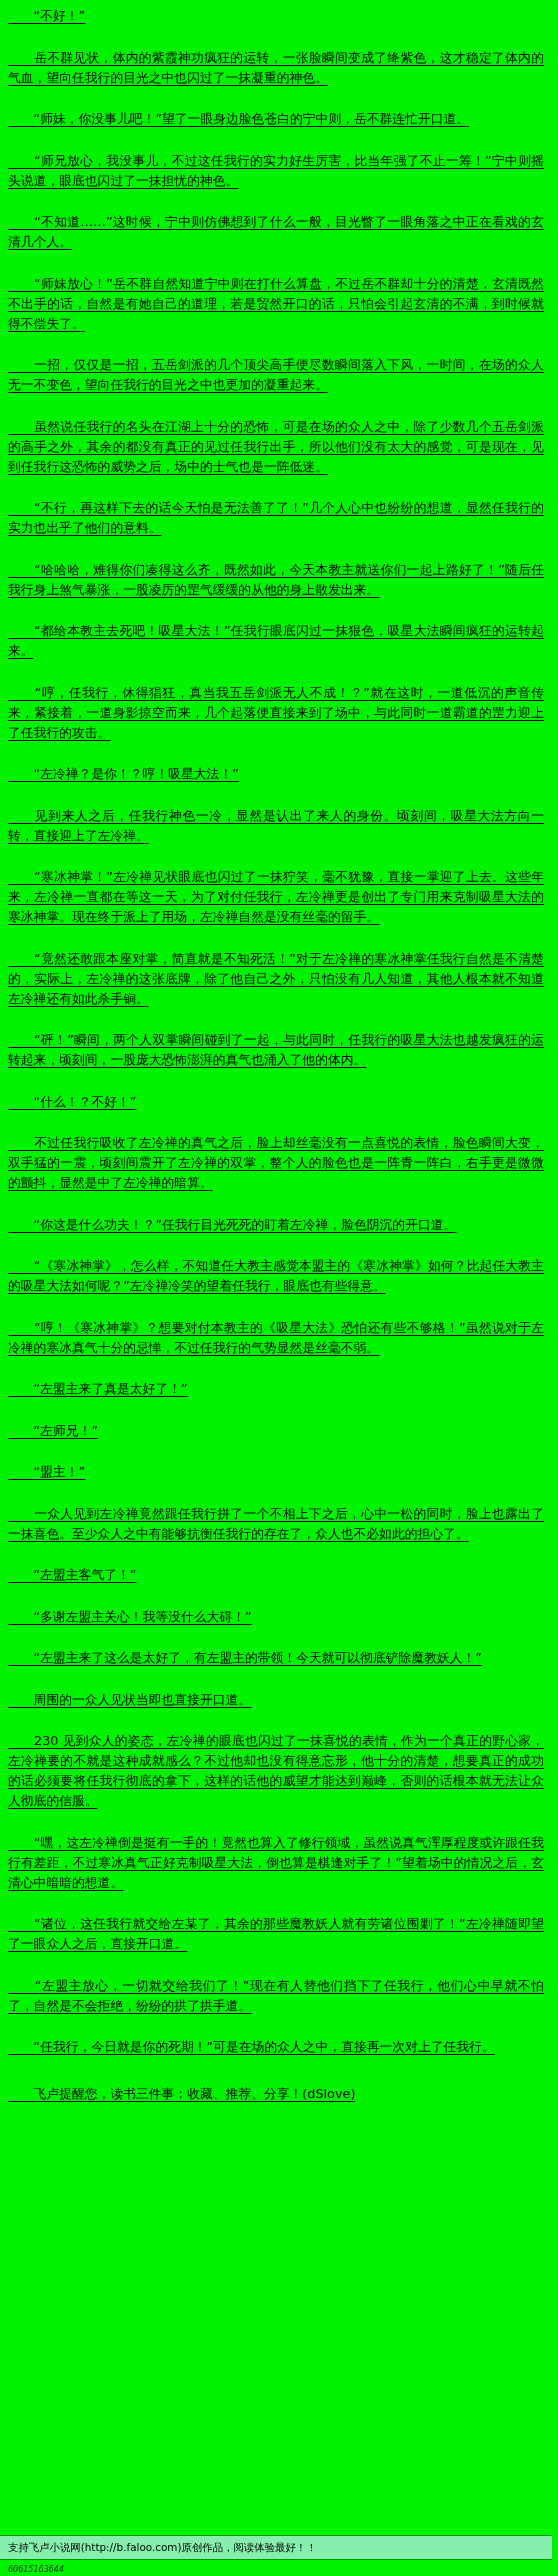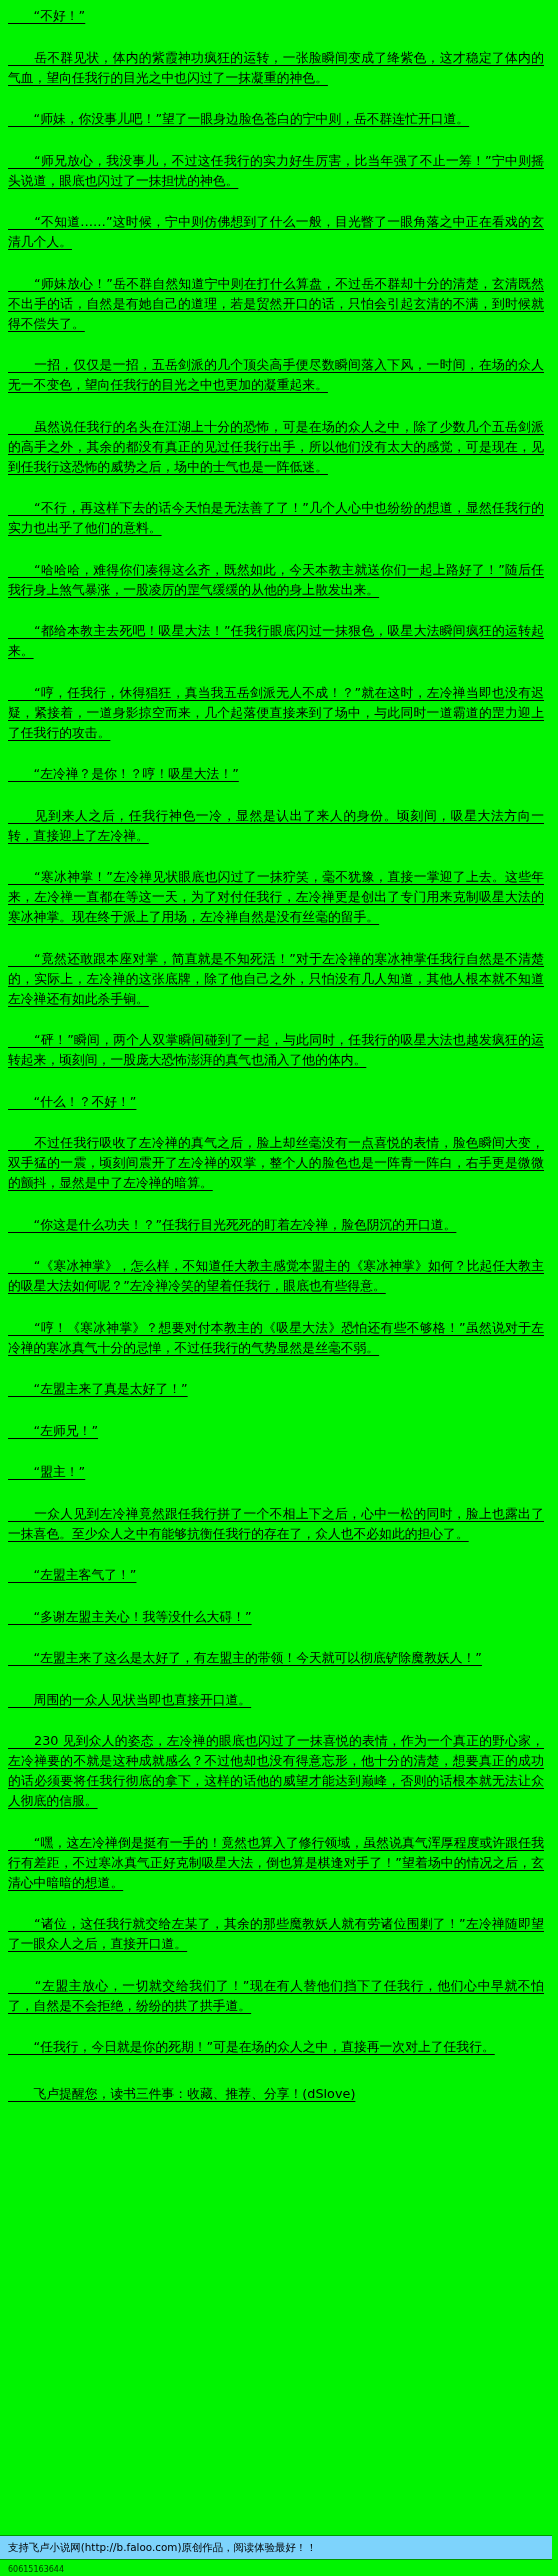--- a/index.html
+++ b/index.html
@@ -33,55 +33,56 @@
   }
   .reminder {
     margin-top: 27px;
   }
   .footer-band {
     position: absolute;
     left: 0;
     bottom: 16px;
     width: 100%;
     box-sizing: border-box;
-    background: #7dd3fc;
+    background: #86efac;
     border-top: 0.8px solid #009900;
     border-bottom: 0.8px solid #009900;
     padding: 4.8px 8px;
     font-size: 10.4px;
     line-height: 13.6px;
     color: #000000;
   }
   .footer-code {
     position: absolute;
     left: 8px;
     bottom: 1.6px;
     font-size: 8px;
     line-height: 9.6px;
     color: #003300;
+    font-style: italic;
   }
 </style>
 </head>
 <body>
 
 <div class="page">
 
   <div class="content">
       <p class="para">　　“不好！”</p>
       <p class="para">　　岳不群见状，体内的紫霞神功疯狂的运转，一张脸瞬间变成了绛紫色，这才稳定了体内的气血，望向任我行的目光之中也闪过了一抹凝重的神色。</p>
       <p class="para">　　“师妹，你没事儿吧！”望了一眼身边脸色苍白的宁中则，岳不群连忙开口道。</p>
       <p class="para">　　“师兄放心，我没事儿，不过这任我行的实力好生厉害，比当年强了不止一筹！”宁中则摇头说道，眼底也闪过了一抹担忧的神色。</p>
       <p class="para">　　“不知道……”这时候，宁中则仿佛想到了什么一般，目光瞥了一眼角落之中正在看戏的玄清几个人。</p>
       <p class="para">　　“师妹放心！”岳不群自然知道宁中则在打什么算盘，不过岳不群却十分的清楚，玄清既然不出手的话，自然是有她自己的道理，若是贸然开口的话，只怕会引起玄清的不满，到时候就得不偿失了。</p>
       <p class="para">　　一招，仅仅是一招，五岳剑派的几个顶尖高手便尽数瞬间落入下风，一时间，在场的众人无一不变色，望向任我行的目光之中也更加的凝重起来。</p>
       <p class="para">　　虽然说任我行的名头在江湖上十分的恐怖，可是在场的众人之中，除了少数几个五岳剑派的高手之外，其余的都没有真正的见过任我行出手，所以他们没有太大的感觉，可是现在，见到任我行这恐怖的威势之后，场中的士气也是一阵低迷。</p>
       <p class="para">　　“不行，再这样下去的话今天怕是无法善了了！”几个人心中也纷纷的想道，显然任我行的实力也出乎了他们的意料。</p>
       <p class="para">　　“哈哈哈，难得你们凑得这么齐，既然如此，今天本教主就送你们一起上路好了！”随后任我行身上煞气暴涨，一股凌厉的罡气缓缓的从他的身上散发出来。</p>
       <p class="para">　　“都给本教主去死吧！吸星大法！”任我行眼底闪过一抹狠色，吸星大法瞬间疯狂的运转起来。</p>
-      <p class="para">　　“哼，任我行，休得猖狂，真当我五岳剑派无人不成！？”就在这时，左冷禅当即也没有迟疑，紧接着，一道身影掠空而来，几个起落便直接来到了场中，与此同时一道霸道的罡力迎上了任我行的攻击。</p>
+      <p class="para">　　“哼，任我行，休得猖狂，真当我五岳剑派无人不成！？”就在这时，一道低沉的声音传来，紧接着，一道身影掠空而来，几个起落便直接来到了场中，与此同时一道霸道的罡力迎上了任我行的攻击。</p>
       <p class="para">　　“左冷禅？是你！？哼！吸星大法！”</p>
       <p class="para">　　见到来人之后，任我行神色一冷，显然是认出了来人的身份。顷刻间，吸星大法方向一转，直接迎上了左冷禅。</p>
       <p class="para">　　“寒冰神掌！”左冷禅见状眼底也闪过了一抹狞笑，毫不犹豫，直接一掌迎了上去。这些年来，左冷禅一直都在等这一天，为了对付任我行，左冷禅更是创出了专门用来克制吸星大法的寒冰神掌。现在终于派上了用场，左冷禅自然是没有丝毫的留手。</p>
       <p class="para">　　“竟然还敢跟本座对掌，简直就是不知死活！”对于左冷禅的寒冰神掌任我行自然是不清楚的，实际上，左冷禅的这张底牌，除了他自己之外，只怕没有几人知道，其他人根本就不知道左冷禅还有如此杀手锏。</p>
       <p class="para">　　“砰！”瞬间，两个人双掌瞬间碰到了一起，与此同时，任我行的吸星大法也越发疯狂的运转起来，顷刻间，一股庞大恐怖澎湃的真气也涌入了他的体内。</p>
       <p class="para">　　“什么！？不好！”</p>
       <p class="para">　　不过任我行吸收了左冷禅的真气之后，脸上却丝毫没有一点喜悦的表情，脸色瞬间大变，双手猛的一震，顷刻间震开了左冷禅的双掌，整个人的脸色也是一阵青一阵白，右手更是微微的颤抖，显然是中了左冷禅的暗算。</p>
       <p class="para">　　“你这是什么功夫！？”任我行目光死死的盯着左冷禅，脸色阴沉的开口道。</p>
       <p class="para">　　“《寒冰神掌》，怎么样，不知道任大教主感觉本盟主的《寒冰神掌》如何？比起任大教主的吸星大法如何呢？”左冷禅冷笑的望着任我行，眼底也有些得意。</p>
       <p class="para">　　“哼！《寒冰神掌》？想要对付本教主的《吸星大法》恐怕还有些不够格！”虽然说对于左冷禅的寒冰真气十分的忌惮，不过任我行的气势显然是丝毫不弱。</p>

